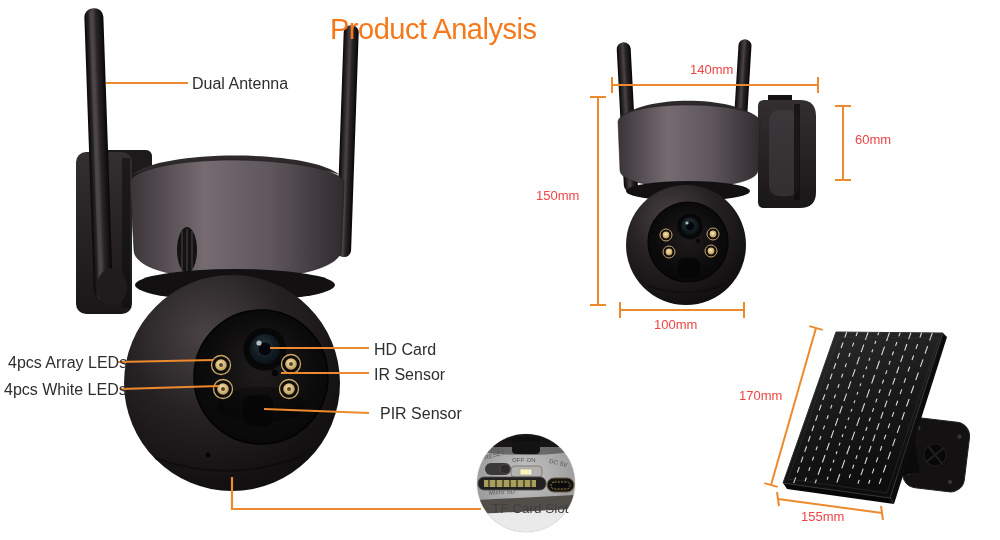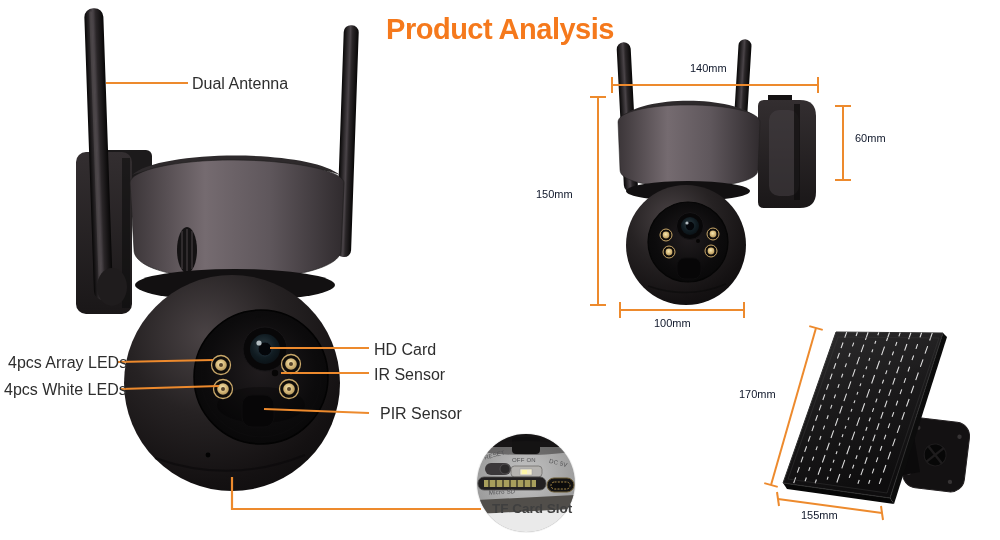--- a/index.html
+++ b/index.html
@@ -2,25 +2,25 @@
 <html><head>
 <meta charset="utf-8">
 <style>
   html,body{margin:0;padding:0;background:#fff;}
   .stage{
     position:relative;width:1000px;height:540px;background:#fff;overflow:hidden;
     font-family:"Liberation Sans","DejaVu Sans",sans-serif;color:#2e2e2e;
   }
   .abs{position:absolute;}
   .title{
-    left:330px;top:13px;width:340px;text-align:center;
-    font-size:29px;font-weight:bold;color:#f5791c;letter-spacing:-0.5px;
+    left:330px;top:13px;width:340px;text-align:left;
+    font-size:29px;font-weight:normal;color:#f5791c;letter-spacing:-0.5px;
   }
   .feat-label{font-size:16px;color:#2e2e2e;white-space:nowrap;}
-  .dim-label{font-size:11px;color:#0f172a;white-space:nowrap;}
+  .dim-label{font-size:13px;color:#ef4444;white-space:nowrap;}
   .ra{text-align:center;}
   svg{display:block;}
   .inset{
     left:477px;top:434px;width:98px;height:98px;border-radius:50%;
     overflow:hidden;background:radial-gradient(circle at 50% 42%,#c4c4c4,#a3a3a3 55%,#8d8d8d 100%);
     box-shadow:0 0 0 1px rgba(0,0,0,0.06);
   }
   .inset .micro{position:absolute;font-size:6px;color:#525254;letter-spacing:.2px;white-space:nowrap;}
   .tf-label{left:492px;top:501px;font-size:13.5px;color:#3f3f3f;}
 </style>
@@ -283,21 +283,21 @@
   </svg>
 
   <div class="abs title">Product Analysis</div>
 
   <div class="abs feat-label" style="left:192px;top:75px;">Dual Antenna</div>
   <div class="abs feat-label ra" style="left:8px;top:354px;width:110px;">4pcs Array LEDs</div>
   <div class="abs feat-label ra" style="left:4px;top:381px;width:116px;">4pcs White LEDs</div>
   <div class="abs feat-label" style="left:374px;top:341px;">HD Card</div>
   <div class="abs feat-label" style="left:374px;top:366px;">IR Sensor</div>
   <div class="abs feat-label" style="left:374px;top:405px;margin-left:6px;">PIR Sensor</div>
-  <div class="abs feat-label tf-label" style="position:absolute;font-weight:bold;">TF Card Slot</div>
+  <div class="abs feat-label tf-label" style="position:absolute;">TF Card Slot</div>
 
   <div class="abs dim-label" style="left:690px;top:62px;">140mm</div>
   <div class="abs dim-label" style="left:536px;top:188px;">150mm</div>
   <div class="abs dim-label" style="left:855px;top:132px;">60mm</div>
   <div class="abs dim-label" style="left:654px;top:317px;">100mm</div>
   <div class="abs dim-label" style="left:739px;top:388px;">170mm</div>
   <div class="abs dim-label" style="left:801px;top:509px;">155mm</div>
 
 </div>
 

